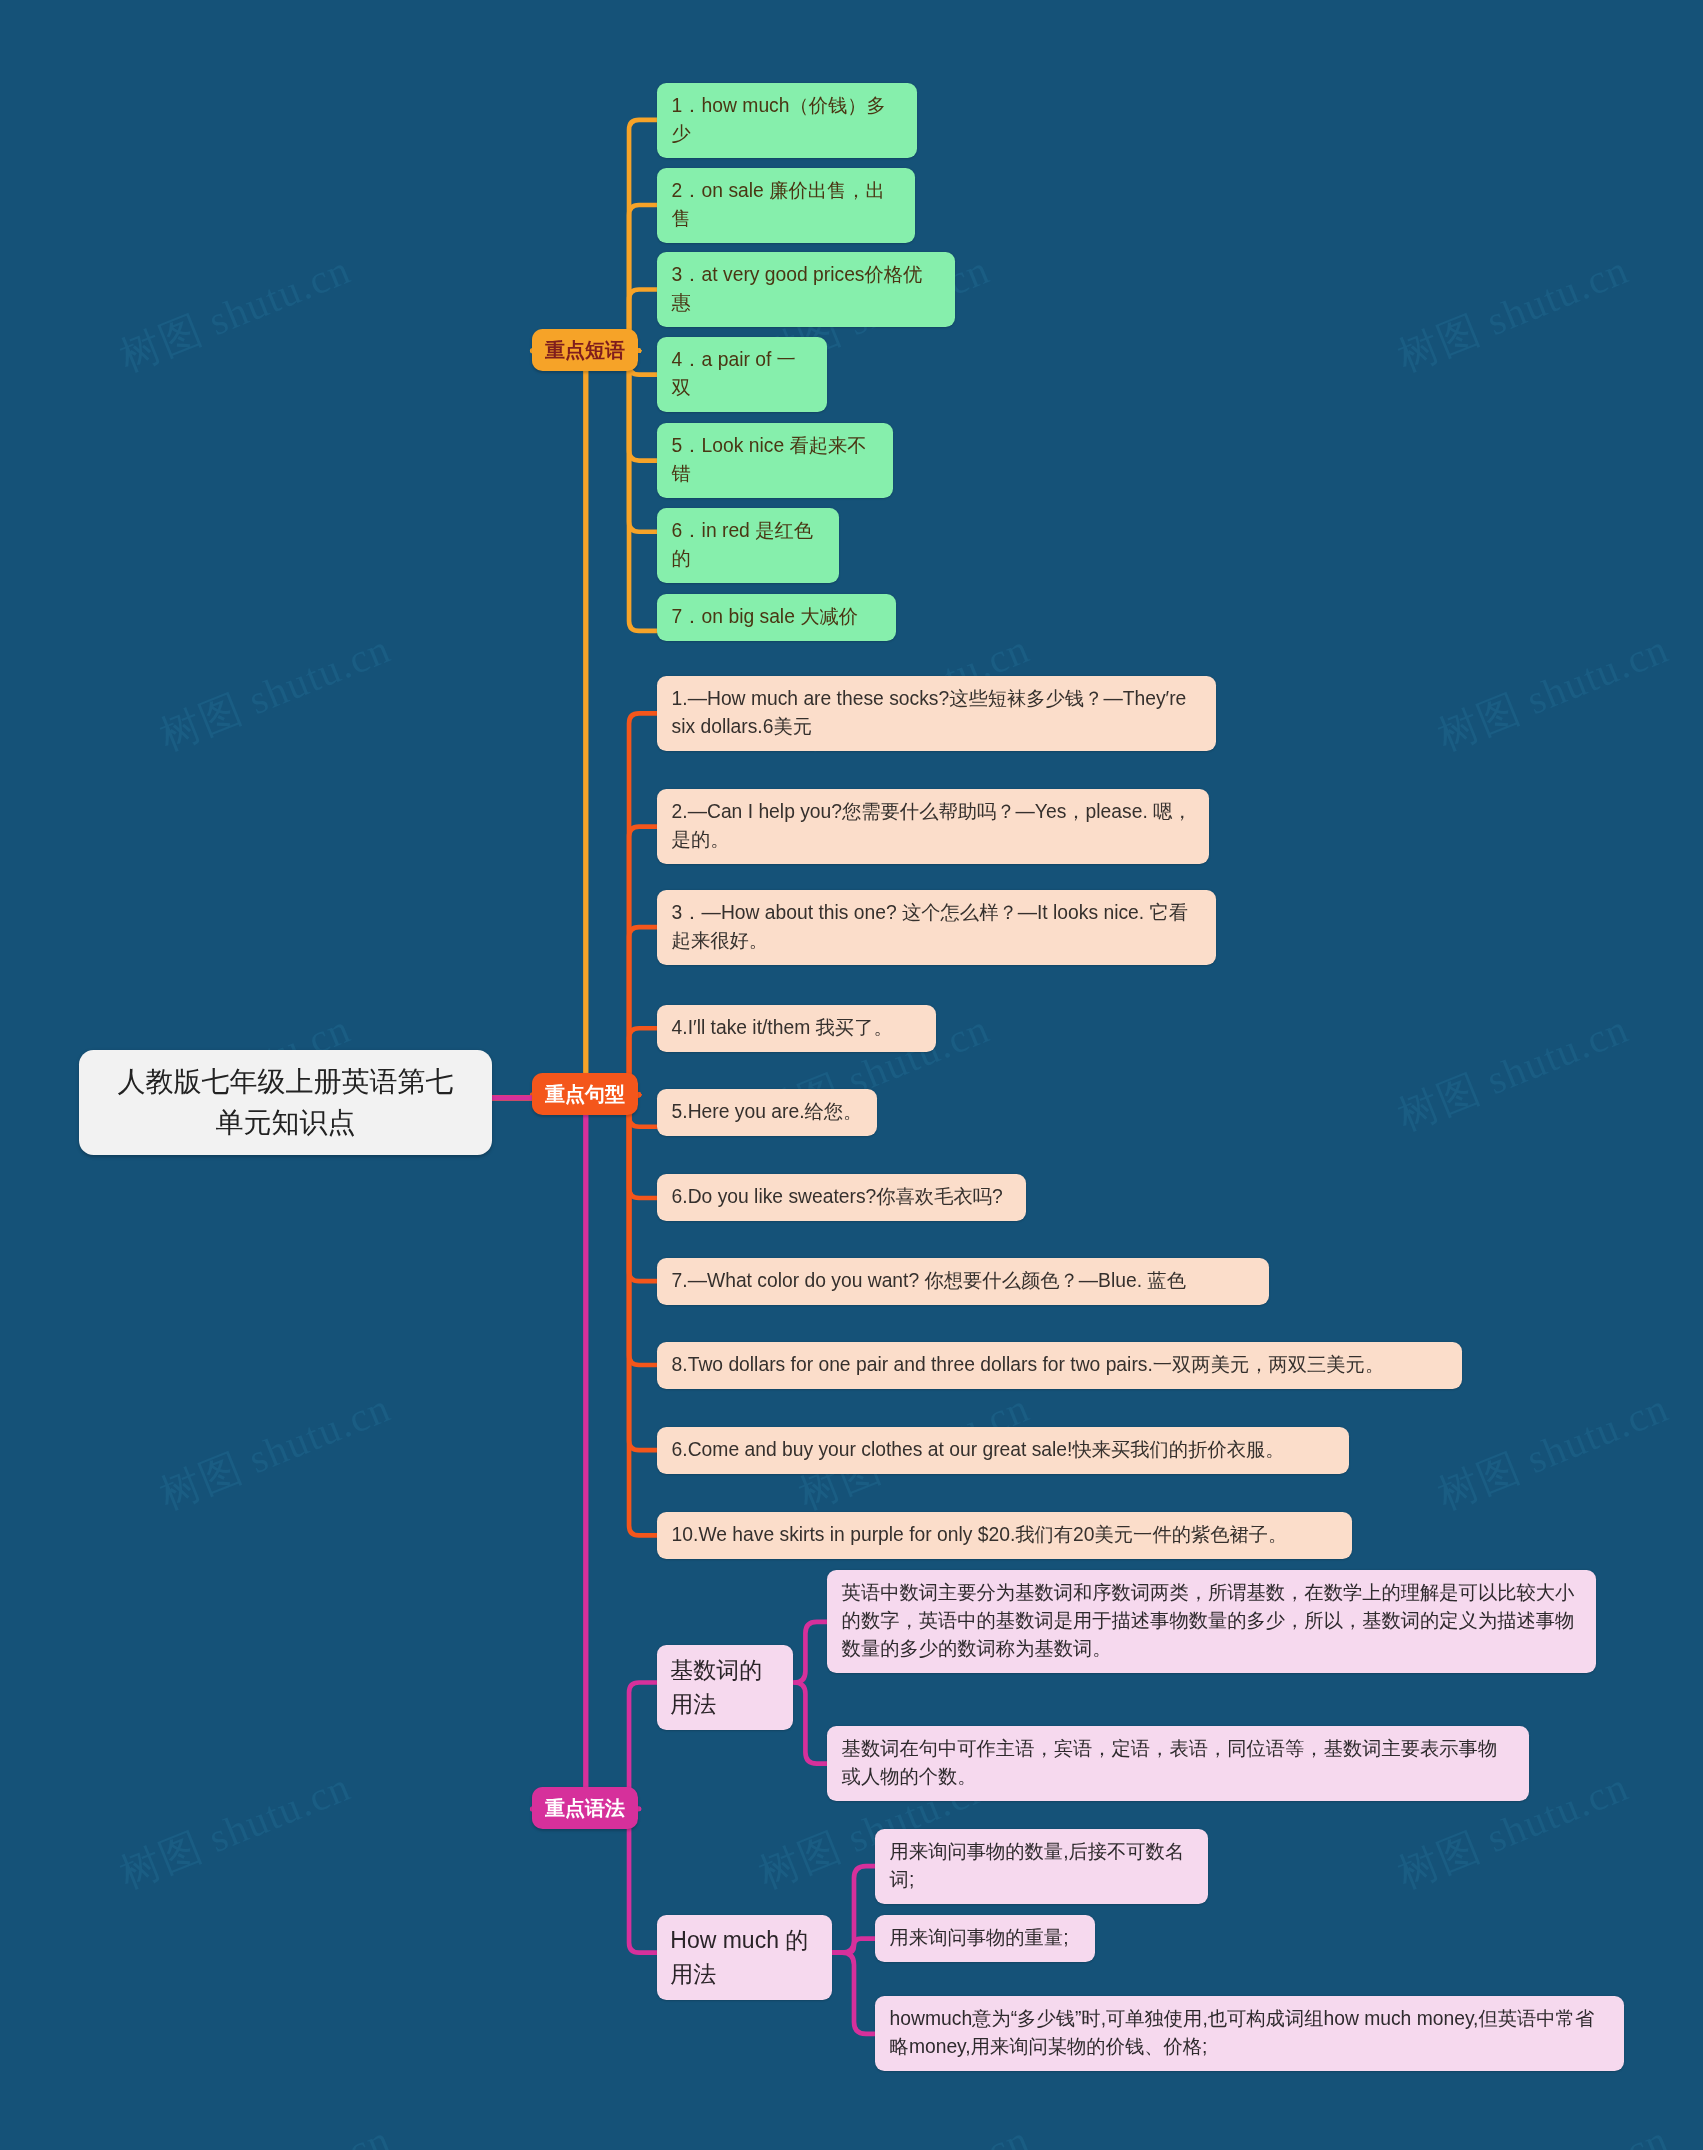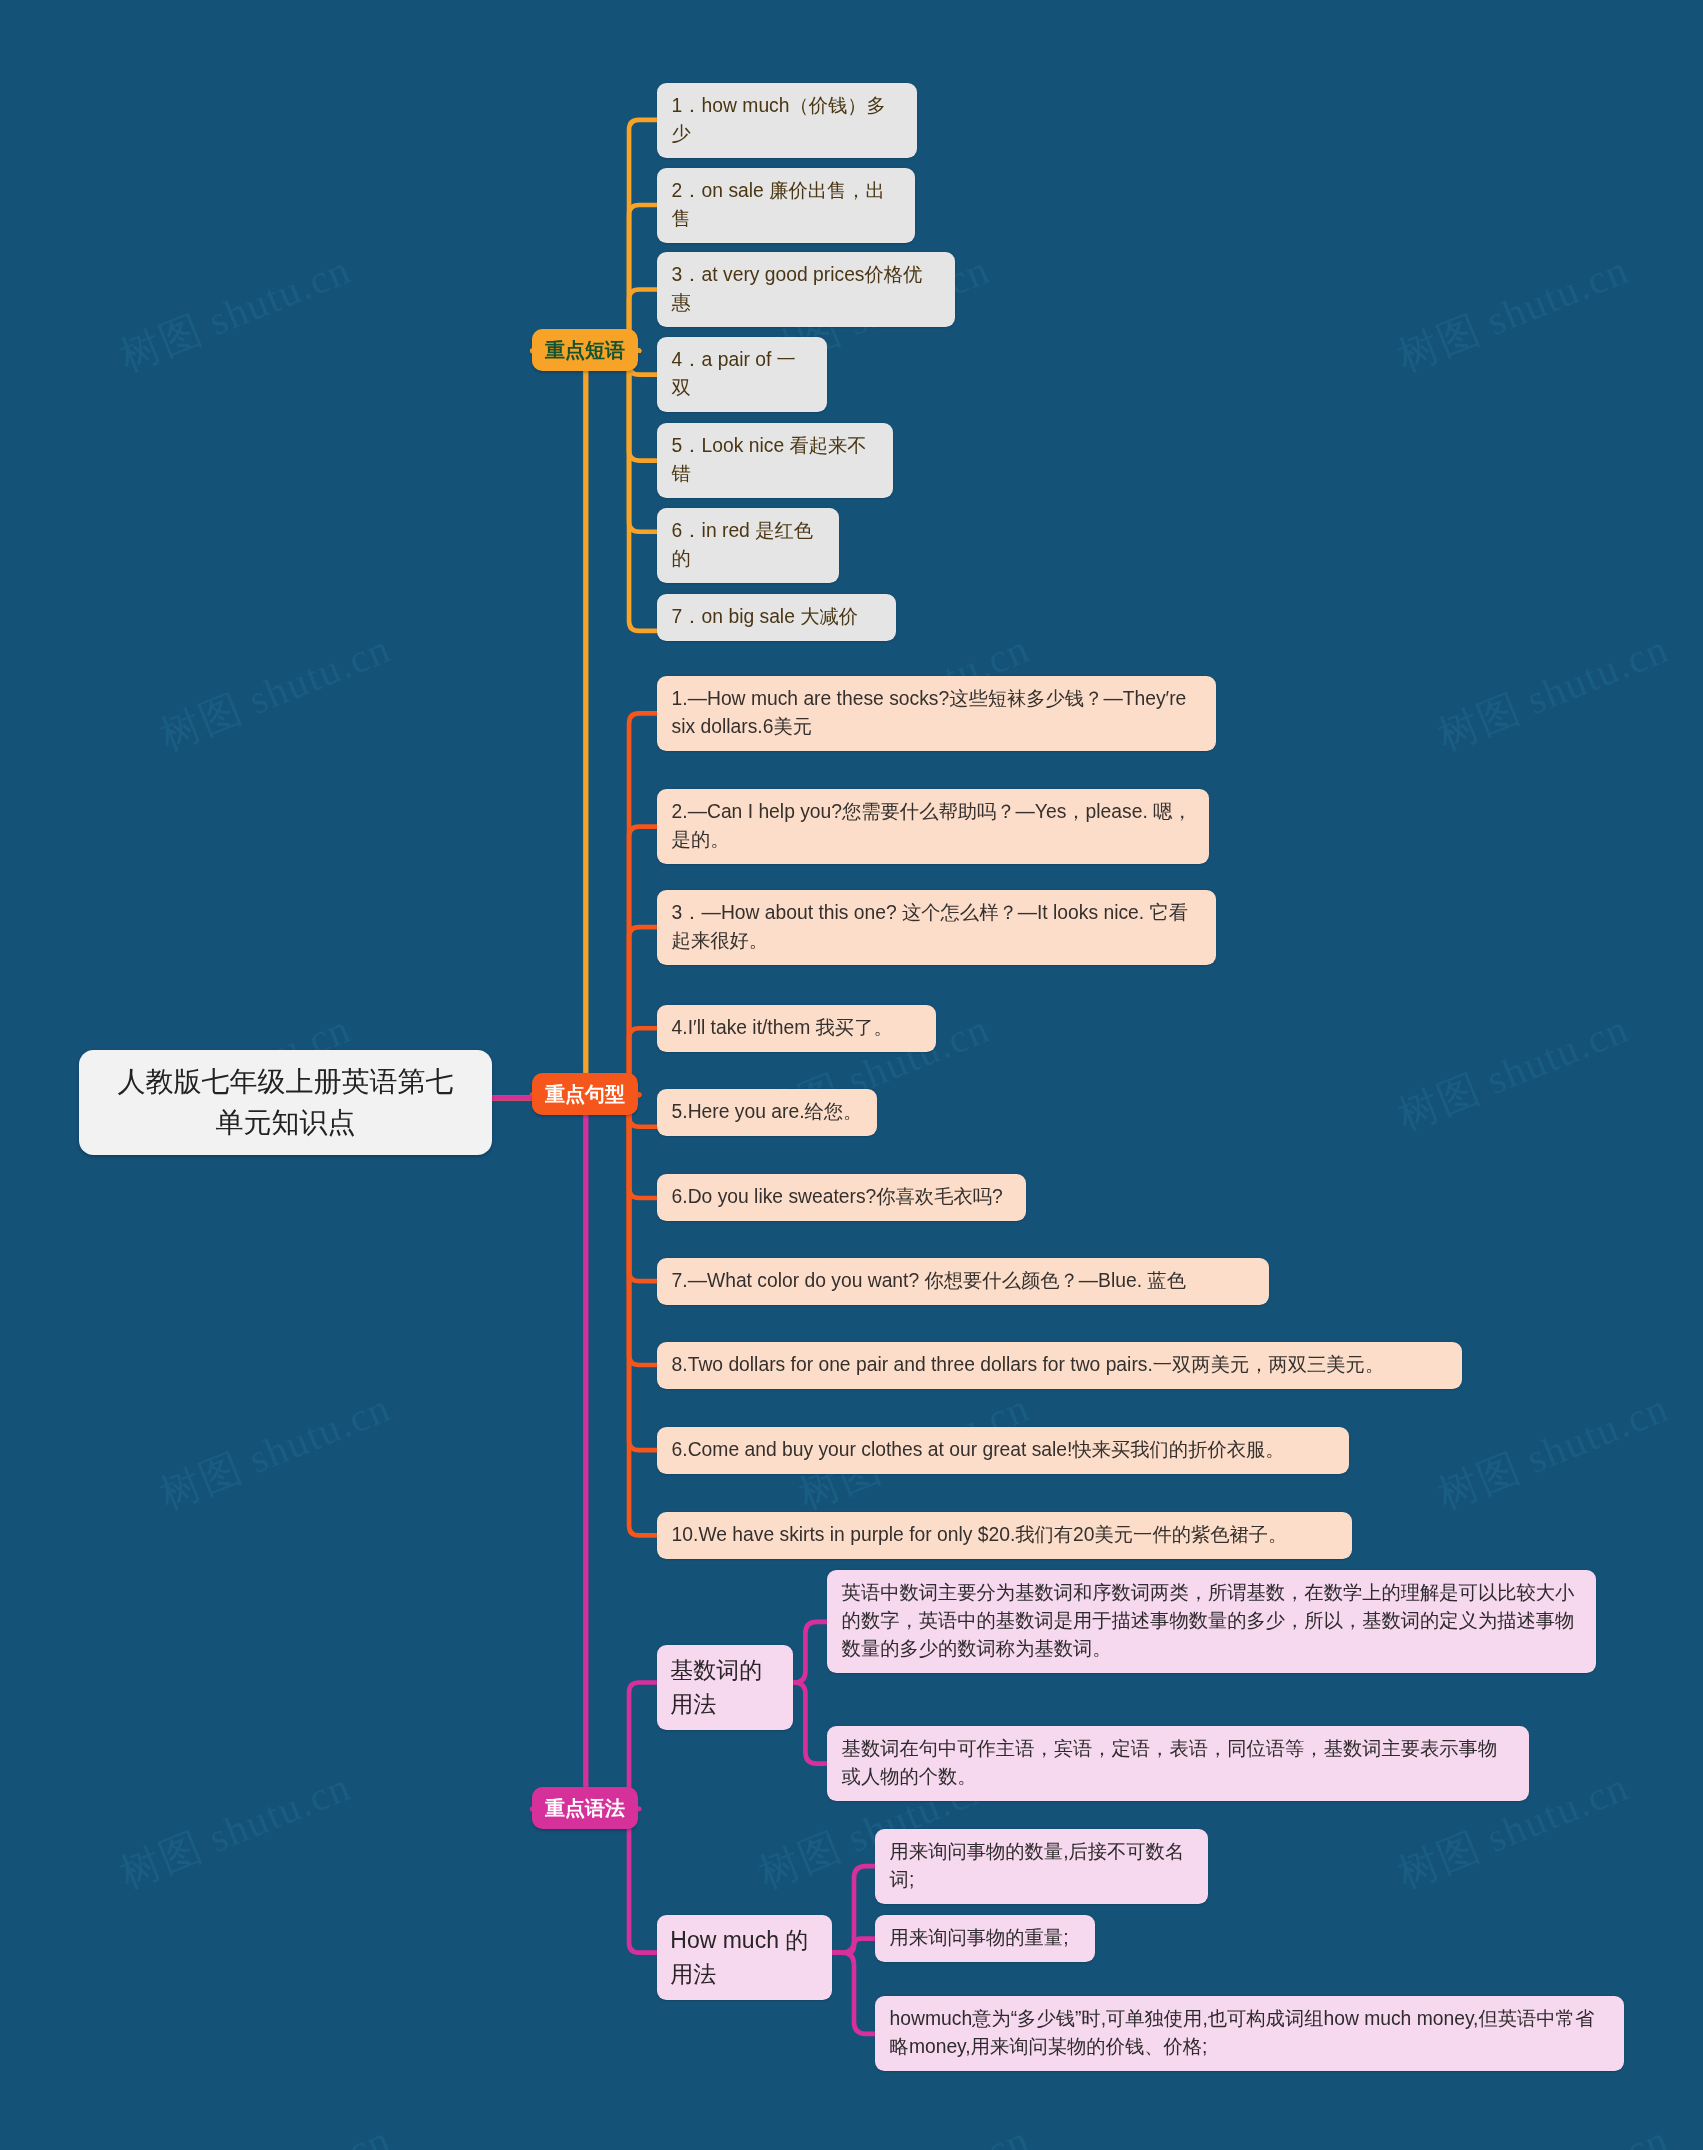--- a/index.html
+++ b/index.html
@@ -48,32 +48,32 @@
   }
   .branch{
     color:#ffffff;
     font-size:20px;
     font-weight:600;
     justify-content:center;
     padding:6.7px 12px;
     border-radius:10.6px;
     box-shadow:0 1.3px 2.7px rgba(0,0,0,.2);
   }
-  .branch.b-phrase{background:#F6A328;color:#14532d;}
+  .branch.b-phrase{background:#F6A328;color:#7f1d1d;}
   .branch.b-sentence{background:#F4561B;}
   .branch.b-grammar{background:#D6309B;}
 
   .leaf{
     font-size:19.3px;
     padding:9.3px 14.6px;
     border-radius:9.3px;
     box-shadow:0 0.7px 2px rgba(0,0,0,.18);
     color:#2b2b2b;
   }
-  .leaf.l-phrase{background:#e5e5e5;color:#4a3613;}
+  .leaf.l-phrase{background:#86efac;color:#4a3613;}
   .leaf.l-sentence{background:#FBDDCA;color:#35302d;}
   .leaf.l-grammar{background:#F6D9EE;color:#2e2a2d;}
 
   .sublabel{
     background:#F6D9EE;
     color:#2a2428;
     font-size:23px;
     padding:9.3px 13.3px;
     border-radius:9.3px;
     justify-content:center;

